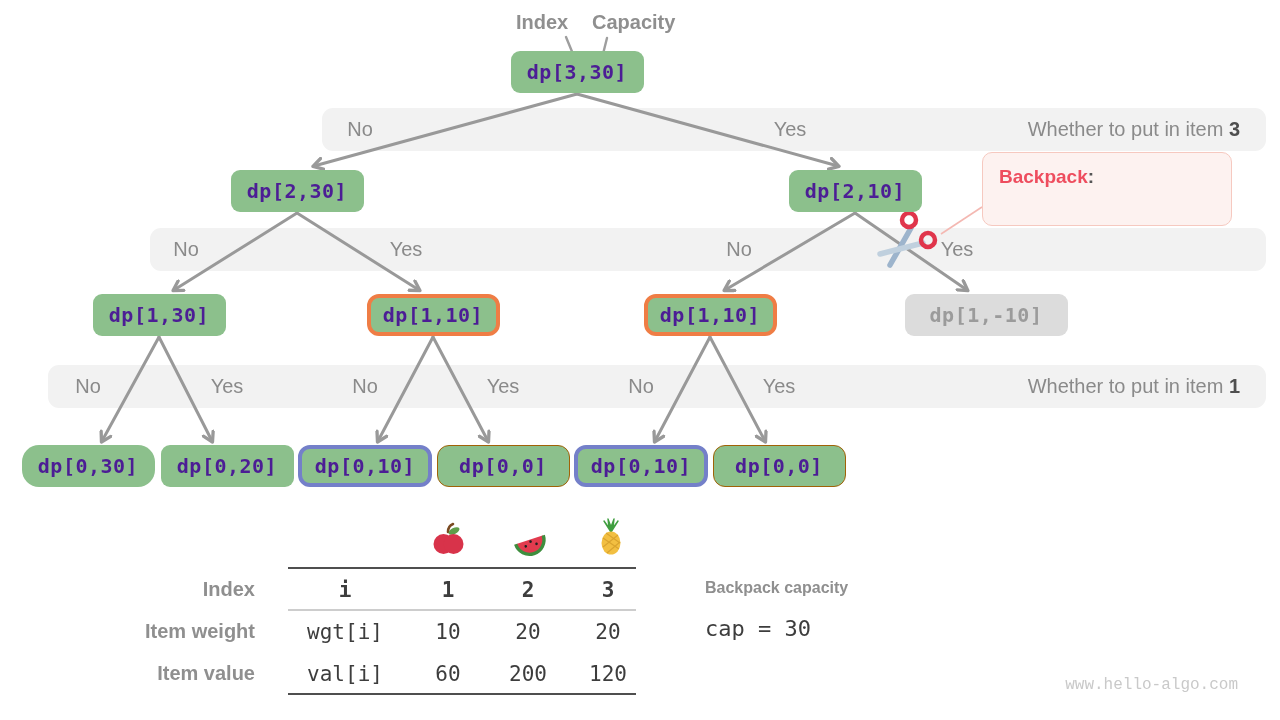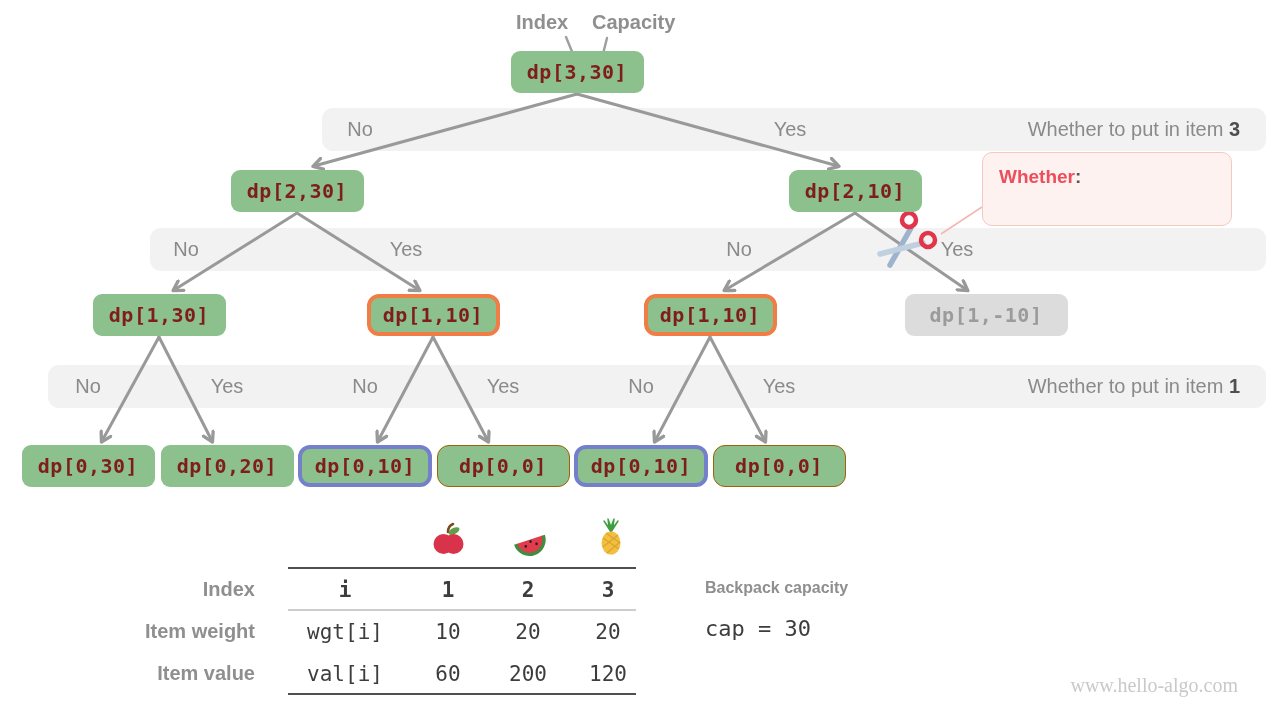--- a/index.html
+++ b/index.html
@@ -9,21 +9,21 @@
   .ptr-label{position:absolute;font-size:20px;font-weight:bold;color:#8f8f8f;}
   
   .band{position:absolute;height:43px;background:#f2f2f2;border-radius:11px;}
   .band .bl{position:absolute;top:50%;transform:translate(-50%,-52%);font-size:20px;color:#8a8a8a;white-space:nowrap;}
   .band .bq{position:absolute;right:26px;top:50%;transform:translateY(-52%);font-size:20px;color:#8a8a8a;white-space:nowrap;}
   .band .bq b{color:#4f4f4f;font-weight:bold;}
   
   .node{position:absolute;height:42px;border-radius:9px;box-sizing:border-box;
         display:flex;align-items:center;justify-content:center;
         font-family:"DejaVu Sans Mono",monospace;font-weight:bold;font-size:20px;
-        color:#7f1d1d;background:#8cc08c;letter-spacing:0.5px;}
+        color:#4c1d95;background:#8cc08c;letter-spacing:0.5px;}
   .node.orange{border:4px solid #ef7d45;border-radius:12px;}
   .node.purple{border:4px solid #7480c9;border-radius:12px;}
   .node.blue{border:1px solid #a16207;border-radius:12px;}
   .node.gray{background:#dcdcdc;color:#9b9b9b;}
   
   .pruning{position:absolute;left:982px;top:152px;width:250px;height:74px;box-sizing:border-box;
            background:#fdf2f0;border:1.5px solid #f6c9c0;border-radius:10px;padding:10px 16px;
            font-size:19px;line-height:1.45;}
   .pruning .pt{font-weight:bold;color:#ee4d5e;}
   .pruning .pc{font-weight:bold;color:#555;}
@@ -31,21 +31,21 @@
   
   .overlay{position:absolute;left:0;top:0;pointer-events:none;}
   
   .tbl-label{position:absolute;font-size:20px;font-weight:bold;color:#8f8f8f;text-align:right;width:160px;transform:translateY(-52%);}
   .tbl-cell{position:absolute;font-family:"DejaVu Sans Mono",monospace;font-size:21px;color:#3d3d3d;
             transform:translate(-50%,-52%);white-space:nowrap;}
   .tbl-cell.hdr{font-weight:bold;}
   .cap-label{position:absolute;left:705px;top:588px;font-size:16px;font-weight:bold;color:#8f8f8f;transform:translateY(-52%);}
   .cap-code{position:absolute;left:705px;top:629px;font-family:"DejaVu Sans Mono",monospace;font-size:22px;color:#3d3d3d;transform:translateY(-52%);}
   .watermark{position:absolute;right:42px;top:685px;transform:translateY(-50%);
-             font-family:Liberation Serif, serif;font-size:20px;color:#c9c9c9;}
+             font-family:Liberation Mono, monospace;font-size:16px;color:#c9c9c9;}
 </style>
 </head>
 <body>
 
 <div class="canvas">
 
   <div class="ptr-label" style="left:516px;top:11px;">Index</div>
   <div class="ptr-label" style="left:592px;top:11px;">Capacity</div>
 
   <div id="bands-layer">
@@ -139,30 +139,30 @@
   </svg>
 
   <div id="nodes-layer">
       <div class="node green" style="left: 510.5px; top: 51px; width: 133px;">dp[3,30]</div>
       <div class="node green" style="left: 230.5px; top: 170px; width: 133px;">dp[2,30]</div>
       <div class="node green" style="left: 788.5px; top: 170px; width: 133px;">dp[2,10]</div>
       <div class="node green" style="left: 92.5px; top: 294px; width: 133px;">dp[1,30]</div>
       <div class="node orange" style="left: 366.5px; top: 294px; width: 133px;">dp[1,10]</div>
       <div class="node orange" style="left: 643.5px; top: 294px; width: 133px;">dp[1,10]</div>
       <div class="node gray" style="left: 904.5px; top: 294px; width: 163px;">dp[1,-10]</div>
-      <div class="node green" style="left: 21.5px; top: 445px; width: 133px;">dp[0,30]</div>
+      <div class="node green" style="left: 21.5px; top: 445px; width: 133px; border-radius: 17px;">dp[0,30]</div>
       <div class="node green" style="left: 160.5px; top: 445px; width: 133px;">dp[0,20]</div>
       <div class="node purple" style="left: 298px; top: 445px; width: 134px;">dp[0,10]</div>
       <div class="node blue" style="left: 436.5px; top: 445px; width: 133px;">dp[0,0]</div>
       <div class="node purple" style="left: 574px; top: 445px; width: 134px;">dp[0,10]</div>
       <div class="node blue" style="left: 712.5px; top: 445px; width: 133px;">dp[0,0]</div>
     </div>
 
   <div class="pruning">
-    <span class="pt">Whether</span><span class="pc">:</span><br>
+    <span class="pt">Backpack</span><span class="pc">:</span><br>
   </div>
 
   <div>
     <div class="tbl-label" style="left:95px;top:590px;">Index</div>
     <div class="tbl-label" style="left:95px;top:632px;">Item weight</div>
     <div class="tbl-label" style="left:95px;top:674px;">Item value</div>
 
     <div class="tbl-cell hdr" style="left:345px;top:590px;">i</div>
     <div class="tbl-cell hdr" style="left:448px;top:590px;">1</div>
     <div class="tbl-cell hdr" style="left:528px;top:590px;">2</div>

